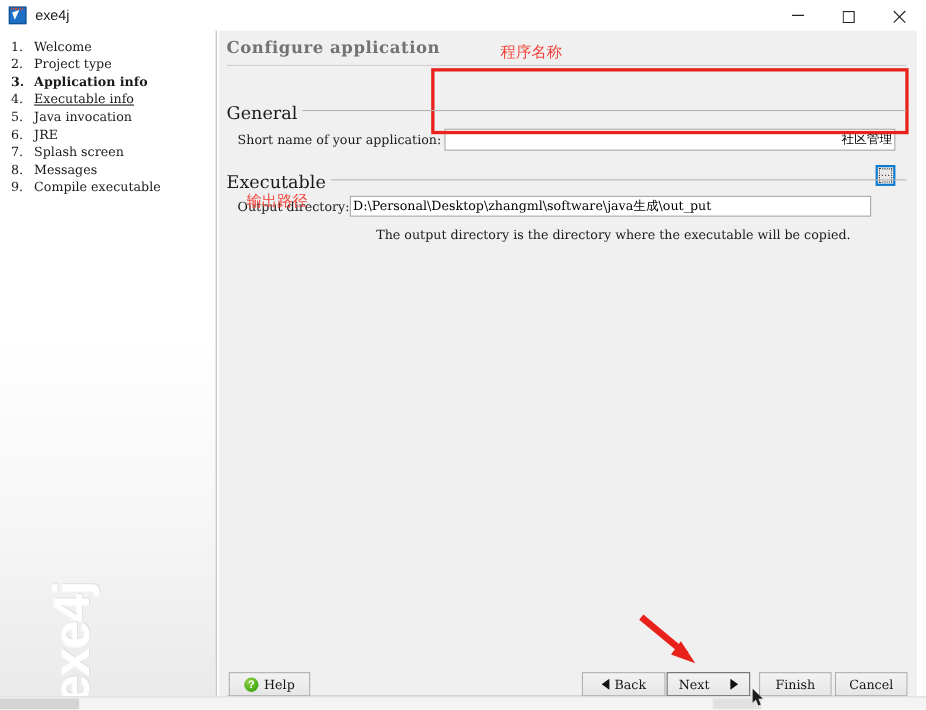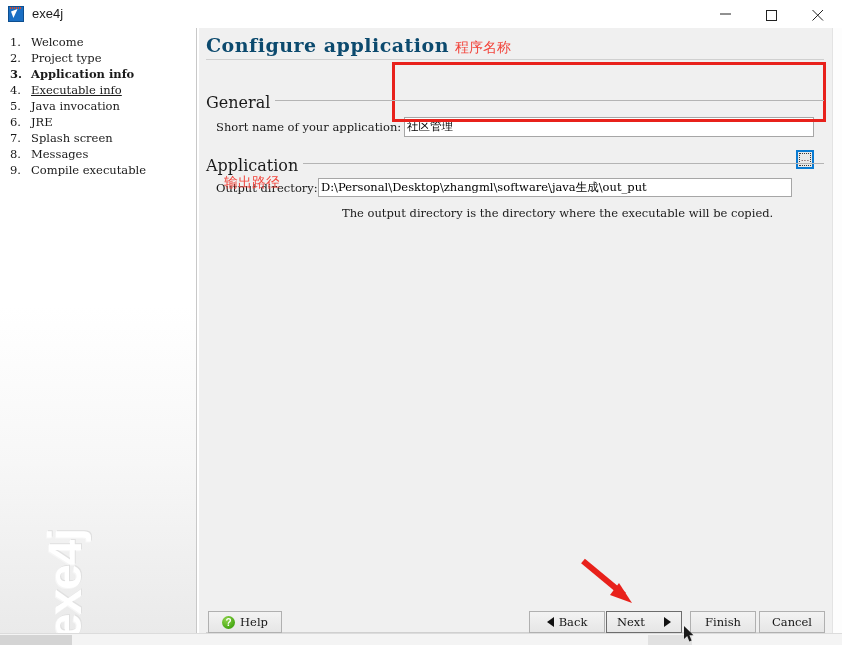--- a/index.html
+++ b/index.html
@@ -131,23 +131,23 @@
     width: 633px;
     height: 605px;
     background: #f0f0f0;
   }
 
   #page-heading {
     position: absolute;
     left: 7px; top: 6px;
     font-family: "DejaVu Serif", serif;
     font-weight: bold;
-    font-size: 19px;
+    font-size: 15px;
     letter-spacing: 0.5px;
-    color: #0c4a6e;
+    color: #737373;
   }
   #heading-rule {
     position: absolute;
     left: 7px; top: 31px;
     width: 618px; height: 1px;
     background: #d0d0d0;
   }
 
   
   .group-title {
@@ -416,23 +416,23 @@
 
   <div id="main">
 
     <div id="page-heading">Configure application</div>
     <div id="heading-rule"></div>
 
     <div class="group-title" style="left:7px; top:65px;">General</div>
     <div class="group-line" style="left:7px; top:72px; width:618px;"></div>
 
     <div class="field-label" style="left:17px; top:92px;">Short name of your application:</div>
-    <div class="textfield" id="short-name-input" style="left:205px; top:89px; width:410px; height:20px;">社区管理</div>
-
-    <div class="group-title" style="left:7px; top:128px;">Application</div>
+    <div class="textfield" id="short-name-input" style="left:205px; top:89px; width:410px; height:20px;text-align:right;">社区管理</div>
+
+    <div class="group-title" style="left:7px; top:128px;">Executable</div>
     <div class="group-line" style="left:7px; top:135px; width:618px;"></div>
 
     <div class="field-label" style="left:17px; top:153px;">Output directory:</div>
     <div class="textfield" id="output-dir-input" style="left:119px; top:150px; width:474px; height:19px;">D:\Personal\Desktop\zhangml\software\java生成\out_put</div>
 
     <div class="help-text" style="left:119px; top:178px;">The output directory is the directory where the executable will be copied.</div>
 
     <div id="bottom-rule"></div>
   </div>
 

